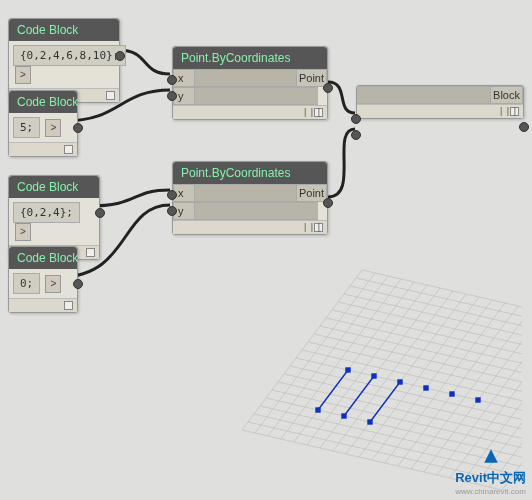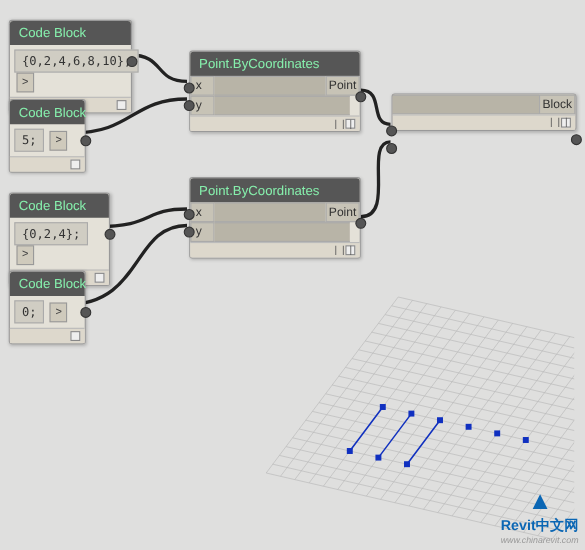--- a/index.html
+++ b/index.html
@@ -137,21 +137,20 @@
     font-weight: bold;
     display: flex;
     align-items: center;
     gap: 4px;
     flex-direction: column;
   }
   .watermark .sub {
     font-size: 8px;
     color: #999;
     font-weight: normal;
-    font-style: italic;
   }
   .watermark svg { width: 18px; height: 18px; }
 </style>
 </head>
 <body>
 
 <div class="canvas">
 
   <svg class="wires">
     <path d="M118 50 C150 50 140 74 170 74" stroke="#222" stroke-width="3" fill="none"></path>

